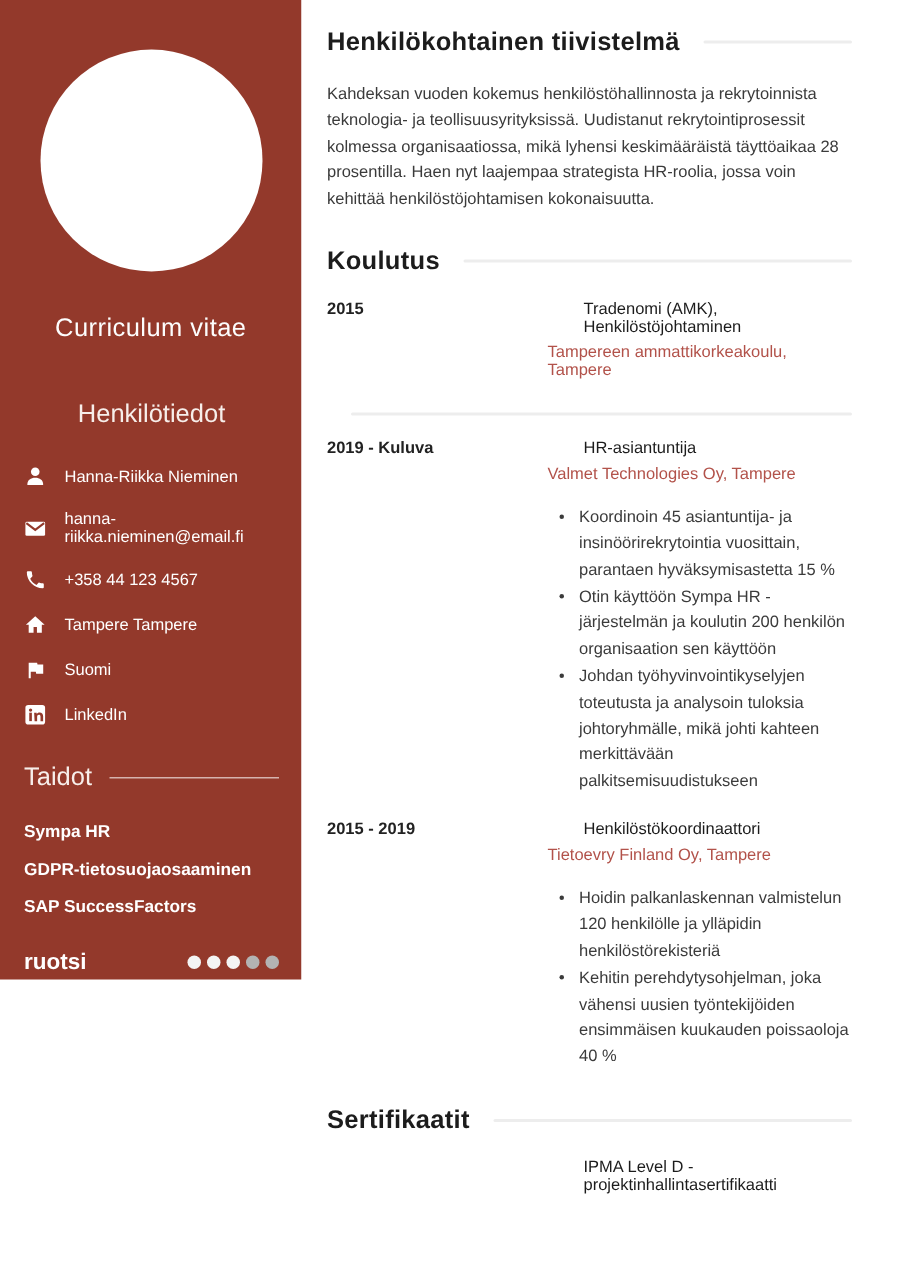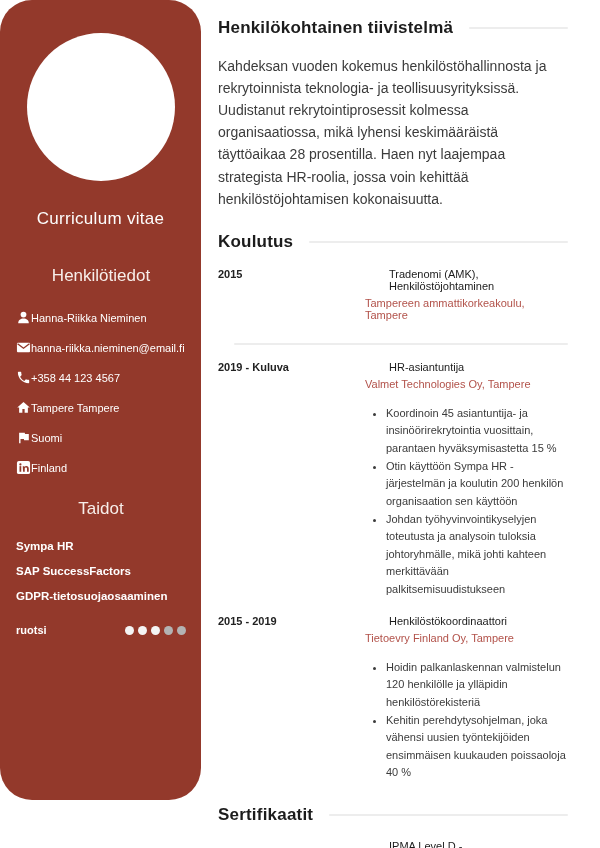--- a/index.html
+++ b/index.html
@@ -7,60 +7,59 @@
   body {
     display:flex;
     font-family:"Liberation Sans", sans-serif;
     background:#ffffff;
     overflow:hidden;
     color:#3b3b3b;
   }
 
   
   .sidebar {
-    width:201px; min-width:201px; height:800px;
+    width:201px; min-width:201px; height:653px;
     background:var(--sidebar-bg, #93392b);
     color:#fff;
-    border-radius:32px;
   }
   .photo {
     width:148px; height:148px; border-radius:50%;
     background:#fff; margin:33px auto 0;
   }
   .cv-title {
     text-align:center; font-size:17px; font-weight:400;
     margin-top:28px; letter-spacing:.3px; color:#fdfdfd;
   }
   .s-section { padding:0 15px 0 16px; }
   .s-heading {
     font-size:17px; font-weight:400; display:flex; align-items:center; color:#f7eeea;
   }
   .s-rule { flex:1; height:1px; background:rgba(255,255,255,.62); margin-left:12px; }
   .contact-heading { margin-top:37px;flex-direction:column; }
   .contact-list { list-style:none; margin-top:24px; }
-  .contact-item { display:flex; align-items:center; gap:0; font-size:11px; margin-bottom:15px; min-height:15px; }
+  .contact-item { display:flex; align-items:center; gap:12px; font-size:11px; margin-bottom:15px; min-height:15px; }
   .icon { width:15px; height:15px; flex:0 0 15px; display:flex; align-items:center; justify-content:center; }
   .icon svg { width:15px; height:15px; display:block; }
-  .skills-heading { margin-top:24px;flex-direction:column; }
+  .skills-heading { margin-top:24px; }
   .skill-list { list-style:none; margin-top:21px; font-size:11.5px; font-weight:700; }
   .skill-list li { margin-bottom:13px; }
   .lang-heading { margin-top:19px; }
-  .lang-row { display:flex; justify-content:space-between; align-items:center; margin-top:22px; font-size:11px; font-weight:700; }
+  .lang-row { display:flex; justify-content:space-between; align-items:center; margin-top:22px; font-size:15px; font-weight:700; }
   .dots { display:flex; gap:4px; }
   .dot { width:9px; height:9px; border-radius:50%; background:var(--dot-empty,#b3b3b3); }
   .dot.filled { background:var(--dot-filled,#f4f4f4); }
 
   
   main { flex:1; padding:18px 32px 0 17px; background:#fff; }
   .m-heading {
     font-size:17px; font-weight:700; color:#1c1c1c;
     display:flex; align-items:center; letter-spacing:.2px;
   }
   .m-rule { flex:1; height:2px; background:var(--rule,#ededed); margin-left:16px; border-radius:1px; }
-  .summary-text { margin-top:17px; font-size:14px; line-height:1.58; color:#3b3b3b; }
+  .summary-text { margin-top:17px; font-size:11px; line-height:1.58; color:#3b3b3b; }
   .m-section { margin-top:22px; }
   .m-section.first { margin-top:0; }
   .entry { display:grid; grid-template-columns:126px 1fr; margin-top:16px;gap:21px; }
   .entry-date { font-weight:700; font-size:11px; color:#222; }
   .entry-title { font-weight:400; font-size:11px; color:#1c1c1c;margin-left:24px; }
   .entry-subtitle { font-size:11px; color:var(--accent,#b2524a); margin-top:5px; }
   .bullets { margin-top:15px; padding-left:21px; font-size:11px; line-height:1.58; color:#3b3b3b; }
   .bullets li { margin-bottom:1px; }
   .cert-entry { margin-top:15px; }
 </style>
@@ -121,32 +120,32 @@
       </li>
       <li class="contact-item">
         <span class="icon">
           <svg viewBox="0 0 24 24">
               <rect x="1.5" y="1.5" width="21" height="21" rx="3" fill="#ffffff"></rect>
               <circle cx="7" cy="7" r="1.8" fill="#93392b"></circle>
               <rect x="5.6" y="9.8" width="2.8" height="9" fill="#93392b"></rect>
               <path d="M10.8 9.8h2.7v1.3c.6-.9 1.7-1.6 3.2-1.6 2.3 0 3.7 1.5 3.7 4.2v5.1h-2.8v-4.7c0-1.4-.6-2.1-1.7-2.1-1.2 0-1.9.8-1.9 2.1v4.7h-2.7z" fill="#93392b"></path>
             </svg>
         </span>
-        <span>Finland</span>
+        <span>LinkedIn</span>
       </li>
     </ul>
 
     <h2 class="s-heading skills-heading">
       <span>Taidot</span>
       <span class="s-rule"></span>
     </h2>
     <ul class="skill-list">
       <li>Sympa HR</li>
+      <li>GDPR-tietosuojaosaaminen</li>
       <li>SAP SuccessFactors</li>
-      <li>GDPR-tietosuojaosaaminen</li>
     </ul>
 
     <div class="lang-row">
       <span>ruotsi</span>
       <span class="dots">
           <span class="dot filled"></span>
           <span class="dot filled"></span>
           <span class="dot filled"></span>
           <span class="dot"></span>
           <span class="dot"></span>

